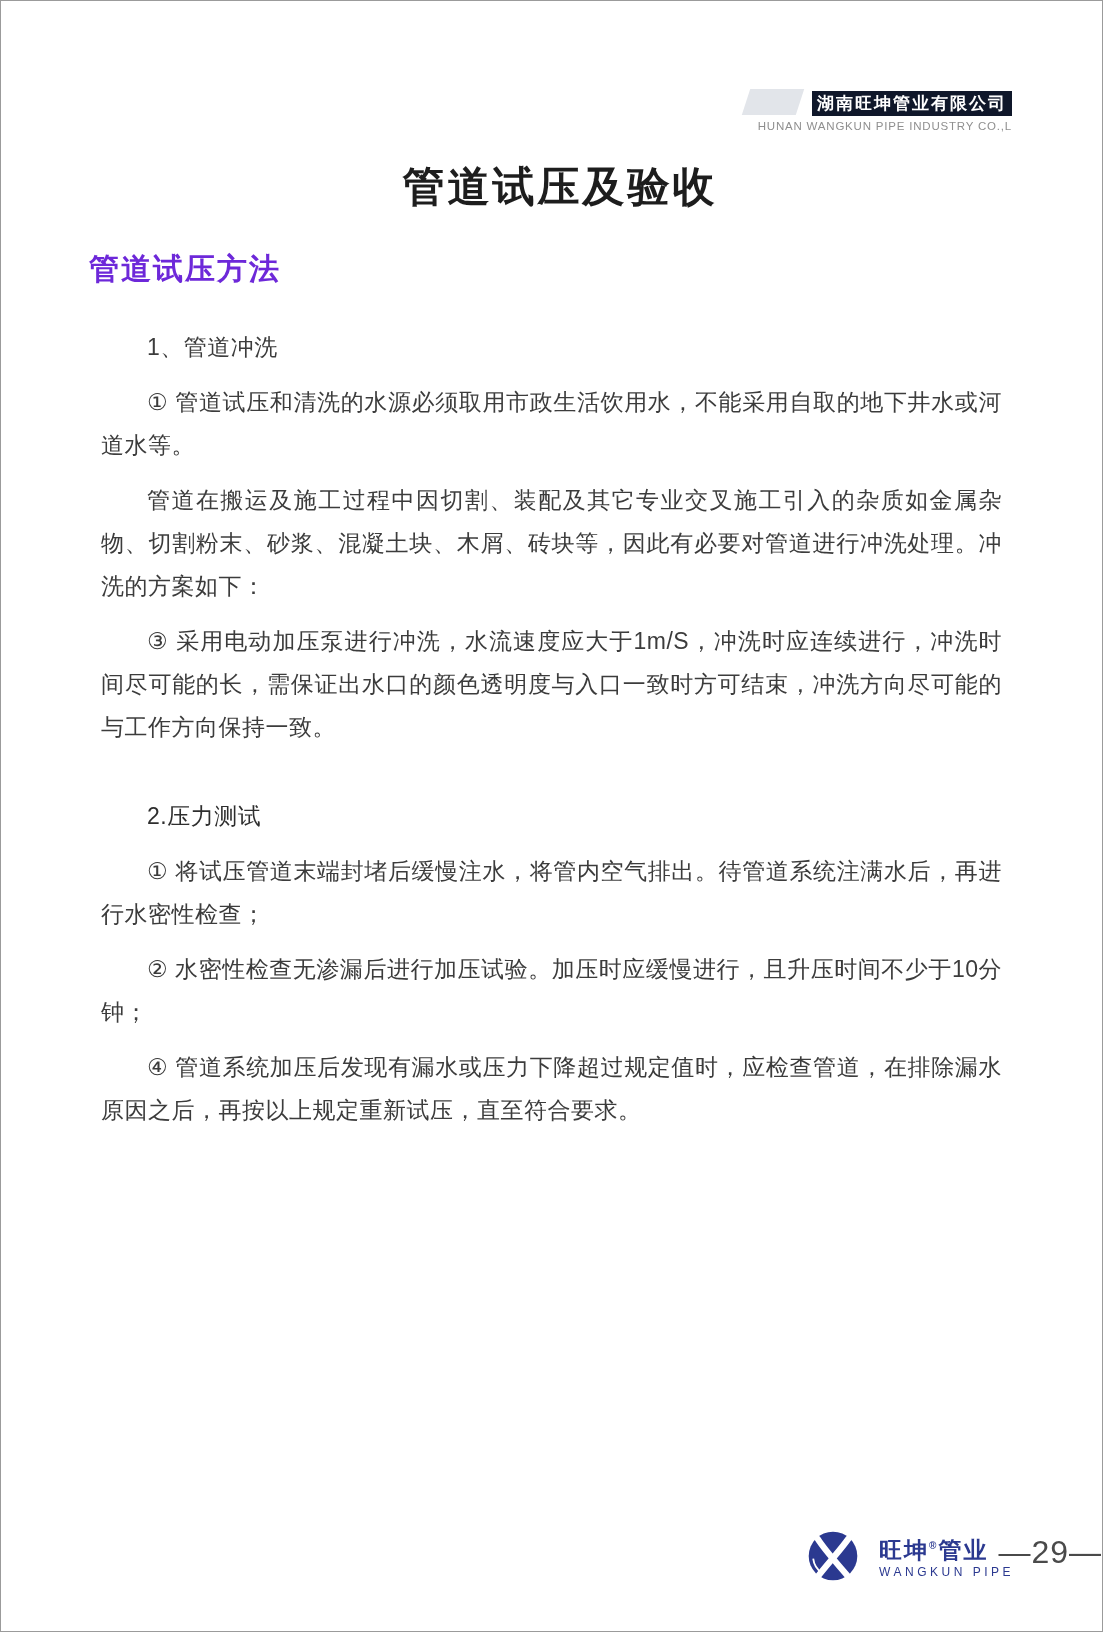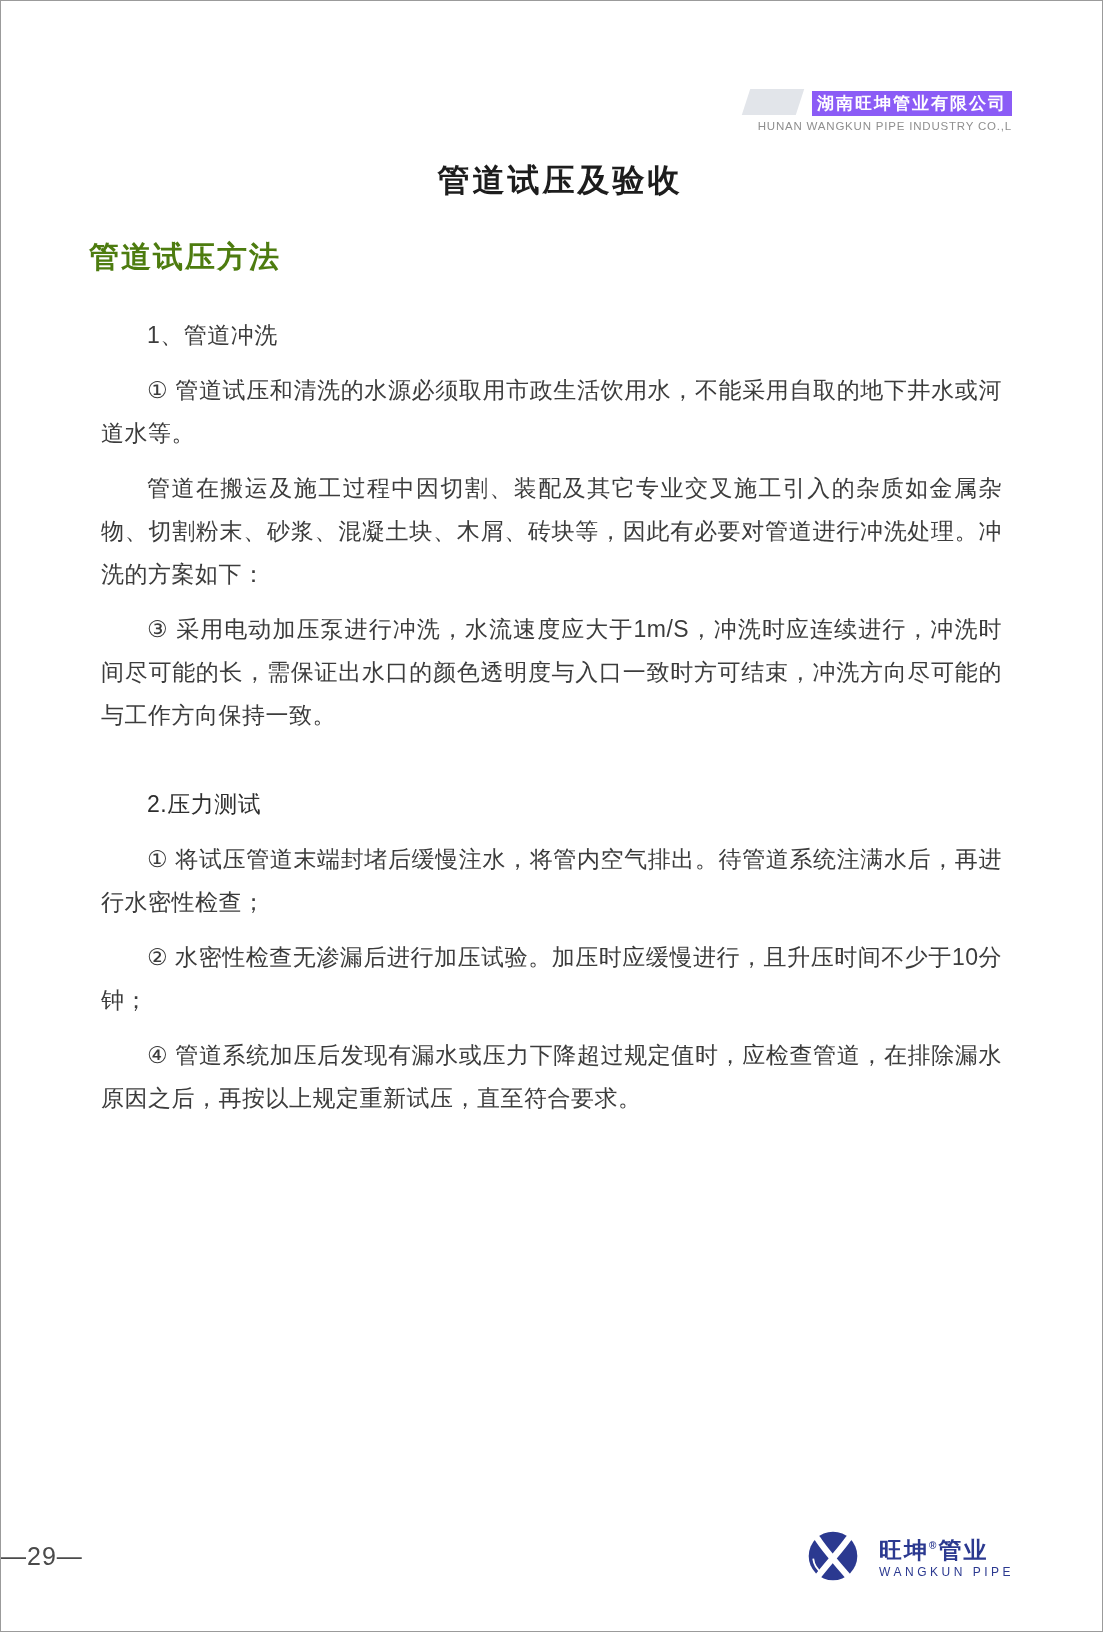--- a/index.html
+++ b/index.html
@@ -27,21 +27,21 @@
     height: 26px;
     background: #e2e5ea;
     transform: skewX(-18deg);
   }
   .badge {
     position: absolute;
     top: 90px;
     right: 90px;
     width: 200px;
     height: 25px;
-    background: #8b5cf6;
+    background: #0f172a;
     color: #ffffff;
     text-align: center;
     line-height: 25px;
     font-size: 17px;
     font-weight: bold;
     letter-spacing: 2px;
     font-family: "Liberation Serif", "DejaVu Serif", serif;
   }
   .company-en {
     position: absolute;
@@ -51,30 +51,30 @@
     text-align: right;
     font-size: 11.5px;
     letter-spacing: 0.8px;
     color: #8f8f8f;
   }
 
   
   .title {
     margin: 158px 0 0 17px;
     text-align: center;
-    font-size: 32px;
+    font-size: 42px;
     font-weight: bold;
     color: #1d1d1d;
     letter-spacing: 3px;
   }
   .section-heading {
     margin: 34px 0 0 88px;
     font-size: 30px;
     font-weight: 600;
-    color: #4d7c0f;
+    color: #6d28d9;
     letter-spacing: 2px;
   }
 
   
   .doc-body {
     margin: 36px 88px 0 88px;
     font-size: 23px;
     line-height: 43px;
     color: #3c3c3c;
     text-align: justify;
@@ -89,22 +89,22 @@
     color: #2e2e2e;
     margin-top: 46px;
   }
 
   
   .page-number {
     position: absolute;
     bottom: 60px;
     left: 0;
     width: 100%;
-    text-align: left;
-    font-size: 25px;
+    text-align: right;
+    font-size: 32px;
     color: #4a4a4a;
     letter-spacing: 1px;
     margin-top: 16px;
   }
   .footer-logo {
     position: absolute;
     right: 88px;
     bottom: 48px;
     display: flex;
     align-items: center;

